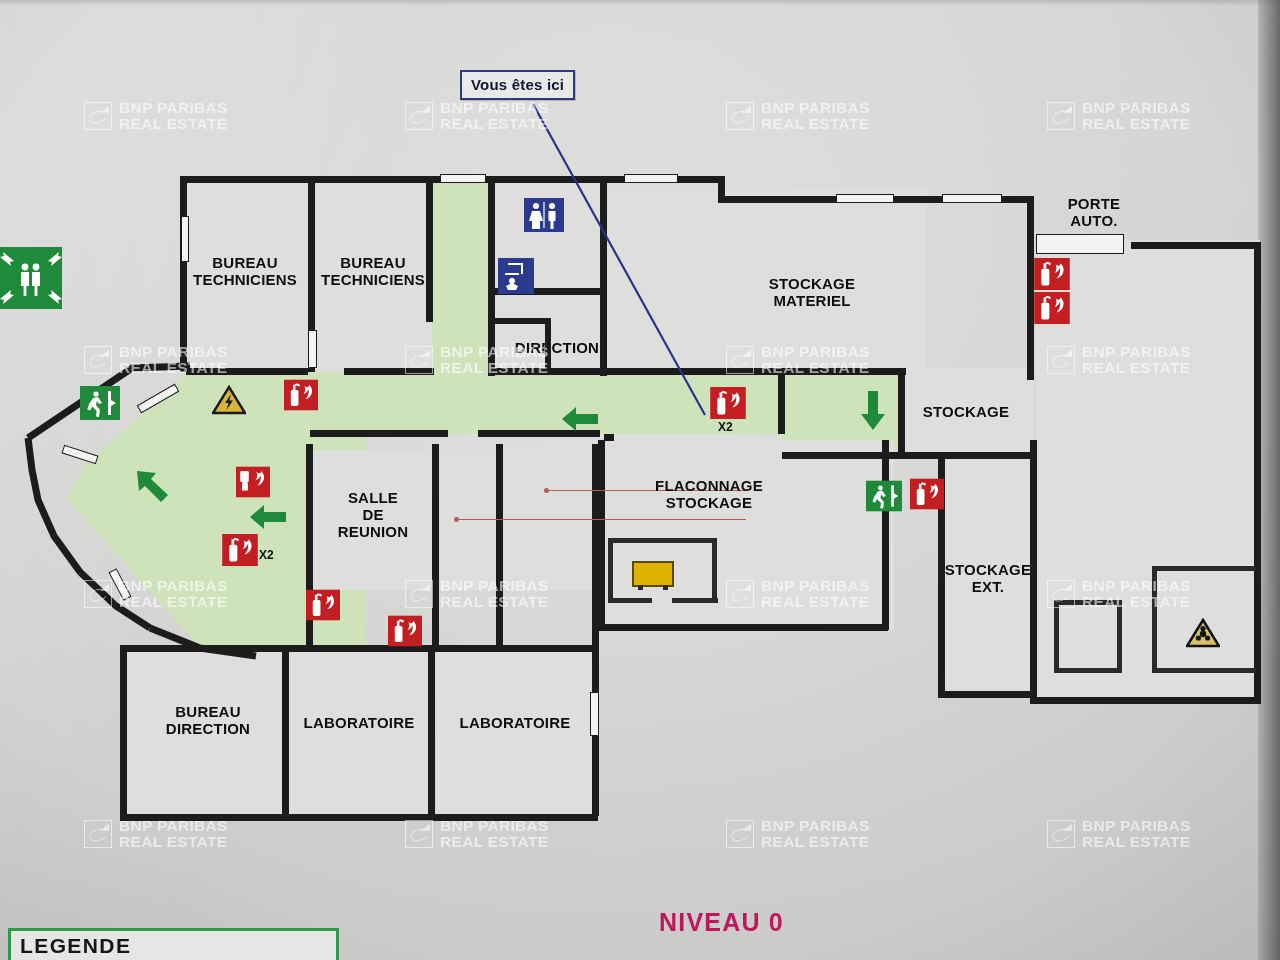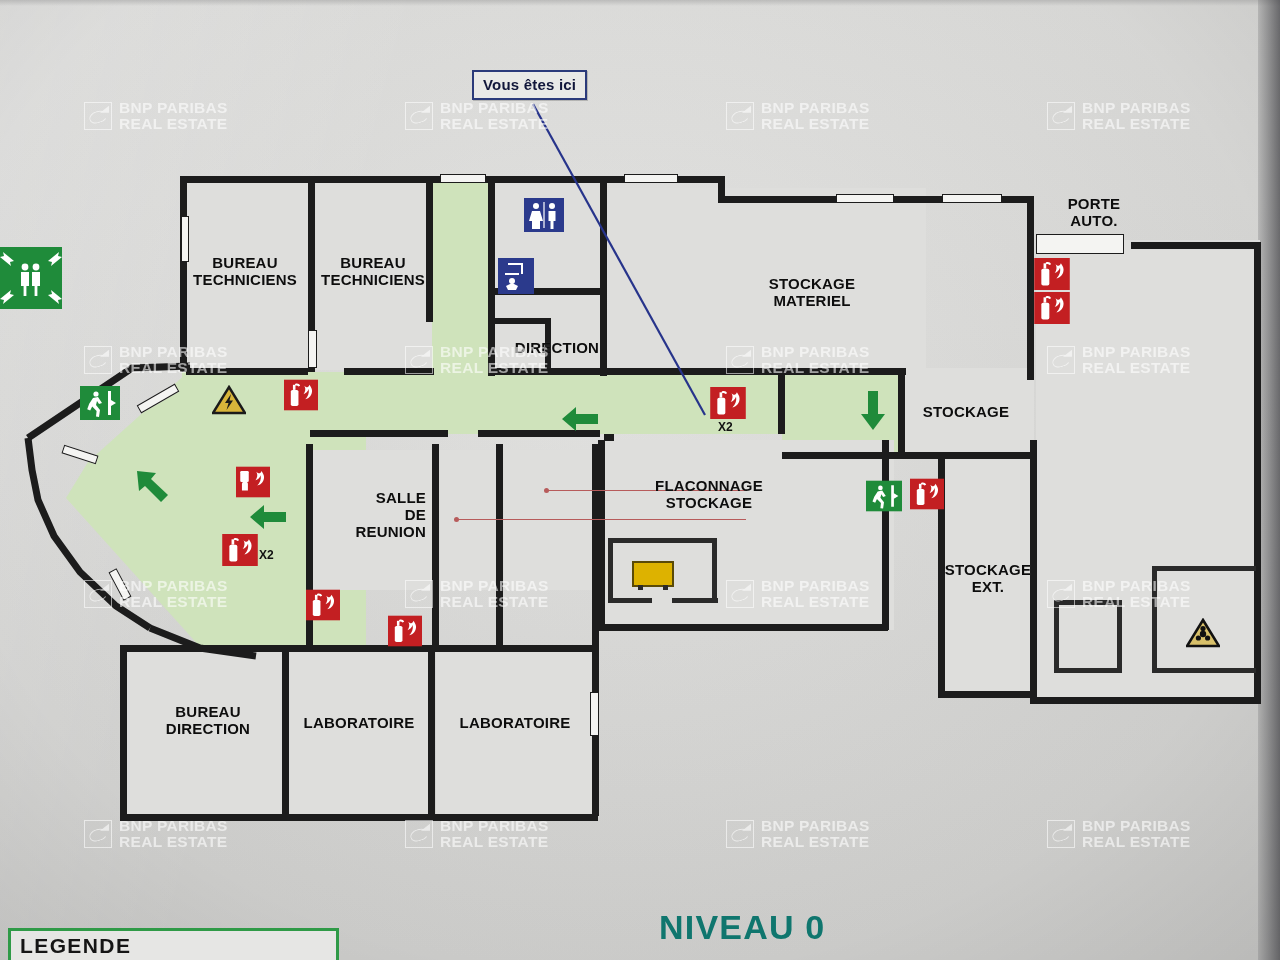--- a/index.html
+++ b/index.html
@@ -40,21 +40,21 @@
 
   
   .ico{position:absolute;}
   .x2{position:absolute;font-size:12px;font-weight:bold;color:#111;}
 
   
   .arrow{position:absolute;}
 
   
   #vous{
-    position:absolute;left:472px;top:70px;
+    position:absolute;left:460px;top:70px;
     padding:4px 9px 5px;background:#e9e9e7;
     border:2px solid #2b3a7a;color:#11163a;
     font-size:15px;font-weight:bold;letter-spacing:.2px;
     box-shadow:1px 1px 0 rgba(0,0,0,.18);
   }
   #vous-line{position:absolute;left:0;top:0;pointer-events:none;}
 
   
   .leader{position:absolute;background:#b75b5b;height:1px;}
 
@@ -65,22 +65,22 @@
       position:relative;flex:0 0 auto;}
   .wm .wm-box:before{content:"";position:absolute;left:4px;top:8px;width:16px;height:10px;
       border-radius:50% 50% 45% 45%;border:1.6px solid rgba(255,255,255,.92);border-right-color:transparent;
       transform:rotate(-18deg);}
   .wm .wm-box:after{content:"";position:absolute;right:2px;top:3px;width:9px;height:7px;
       background:rgba(255,255,255,.92);clip-path:polygon(0 100%,100% 0,100% 100%);}
   .wm .wm-txt{color:rgba(255,255,255,.95);font-size:15.5px;font-weight:bold;
       line-height:1.02;letter-spacing:.3px;white-space:nowrap;}
 
   
-  #niveau{position:absolute;left:659px;top:908px;color:#0f766e;
-      font-size:34px;font-weight:bold;letter-spacing:1.2px;}
+  #niveau{position:absolute;left:659px;top:908px;color:#be185d;
+      font-size:25px;font-weight:bold;letter-spacing:1.2px;}
   #legende-box{position:absolute;left:8px;top:928px;width:325px;height:90px;
       background:#e6e6e4;border:3px solid #2f9a47;}
   #legende-title{position:absolute;left:20px;top:934px;color:#151515;
       font-size:21px;font-weight:bold;letter-spacing:1.4px;}
   
   .equip{position:absolute;background:#ddb200;border:2px solid #5a4a07;}
   .equip .foot{position:absolute;bottom:-5px;width:5px;height:5px;background:#2a2a2a;}
 </style>
 </head>
 <body>
@@ -378,21 +378,21 @@
   <div class="leader" style="left:456px;top:519px;width:290px;"></div>
   <div class="leader" style="left:544px;top:488px;width:5px;height:5px;border-radius:50%;"></div>
   <div class="leader" style="left:454px;top:517px;width:5px;height:5px;border-radius:50%;"></div>
 
   <div class="label" style="left:184px;top:255px;width:122px;font-size:15px;">BUREAU<br>TECHNICIENS</div>
   <div class="label" style="left:312px;top:255px;width:122px;font-size:15px;">BUREAU<br>TECHNICIENS</div>
   <div class="label" style="left:498px;top:340px;width:118px;font-size:15px;">DIRECTION</div>
   <div class="label" style="left:748px;top:276px;width:128px;font-size:15px;">STOCKAGE<br>MATERIEL</div>
   <div class="label" style="left:912px;top:404px;width:108px;font-size:15px;">STOCKAGE</div>
   <div class="label" style="left:936px;top:562px;width:104px;font-size:15px;">STOCKAGE<br>EXT.</div>
-  <div class="label" style="left:320px;top:490px;width:106px;font-size:15px;text-align:right;">SALLE<br>DE<br>REUNION</div>
+  <div class="label" style="left:320px;top:490px;width:106px;font-size:15px;">SALLE<br>DE<br>REUNION</div>
   <div class="label" style="left:606px;top:478px;width:134px;font-size:15px;margin-left:36px;">FLACONNAGE<br>STOCKAGE</div>
   <div class="label" style="left:150px;top:704px;width:116px;font-size:15px;">BUREAU<br>DIRECTION</div>
   <div class="label" style="left:288px;top:715px;width:142px;font-size:15px;">LABORATOIRE</div>
   <div class="label" style="left:444px;top:715px;width:142px;font-size:15px;">LABORATOIRE</div>
   <div class="label" style="left:1052px;top:196px;width:84px;font-size:15px;">PORTE<br>AUTO.</div>
 
   <svg id="vous-line" width="1280" height="960">
     <line x1="533" y1="104" x2="705" y2="415" stroke="#27348b" stroke-width="2.2"></line>
   </svg>
   <div id="vous">Vous êtes ici</div>

